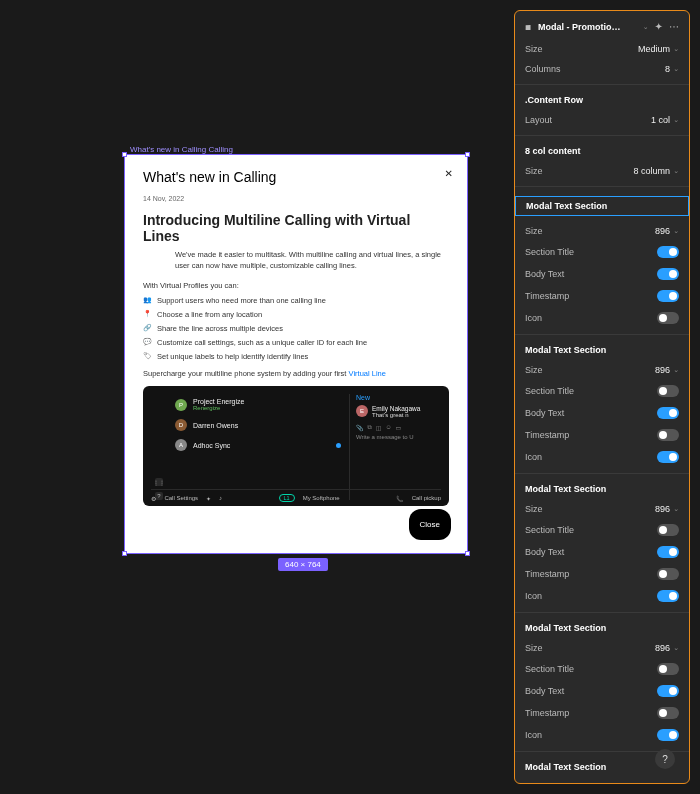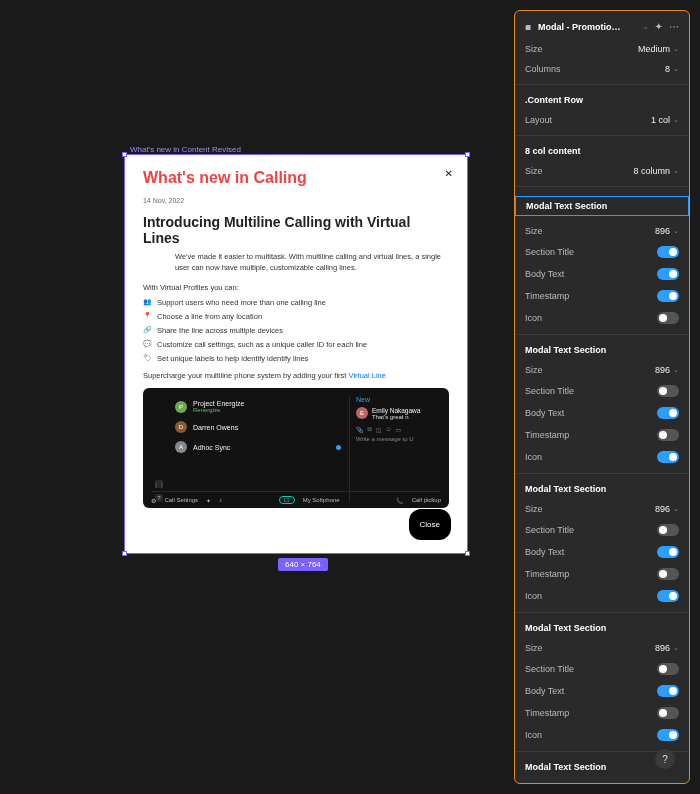--- a/index.html
+++ b/index.html
@@ -5,21 +5,21 @@
 * { box-sizing: border-box; margin: 0; padding: 0; font-family: -apple-system, BlinkMacSystemFont, "Segoe UI", Arial, sans-serif; }
 body { background: #1a1a1a; width: 700px; height: 794px; overflow: hidden; position: relative; }
 
 .canvas-area { position: absolute; left: 0; top: 0; width: 518px; height: 794px; background: #1a1a1a; }
 .frame-label { position: absolute; top: 145px; left: 130px; font-size: 8px; color: #9f8fff; }
 .modal-frame { position: absolute; top: 154px; left: 124px; width: 344px; height: 400px; border: 1px solid #7b61ff; background: #fff; }
 .handle { position: absolute; width: 5px; height: 5px; background: #fff; border: 1px solid #7b61ff; }
 .handle.tl { top: -3px; left: -3px; } .handle.tr { top: -3px; right: -3px; }
 .handle.bl { bottom: -3px; left: -3px; } .handle.br { bottom: -3px; right: -3px; }
 .modal-body { position: absolute; inset: 0; padding: 14px 18px; overflow: hidden; }
-.modal-title { font-size: 16px; font-weight: 700; color: #ef4444; }
+.modal-title { font-size: 14px; font-weight: 400; color: #000000; }
 .modal-close { position: absolute; top: 13px; right: 14px; font-size: 10px; color: #222; }
 .modal-date { font-size: 7px; color: #666; margin-top: 10px; }
 .modal-subtitle { font-size: 14px; font-weight: 700; color: #222; margin-top: 10px; }
 .modal-para { font-size: 7.5px; color: #333; margin-top: 6px; line-height: 1.4; margin-left: 32px; }
 .modal-lead { font-size: 7.5px; color: #333; margin-top: 10px; }
 .feat-list { margin-top: 6px; }
 .feat-item { display: flex; align-items: flex-start; gap: 6px; margin-bottom: 5px; }
 .feat-ico { width: 8px; font-size: 7px; color: #555; text-align: center; }
 .feat-txt { font-size: 7.5px; color: #333; }
 .modal-cta { font-size: 7.5px; color: #333; margin-top: 8px; }
@@ -75,21 +75,21 @@
 .toggle .knob { position: absolute; width: 8px; height: 8px; border-radius: 50%; background: #fff; top: 2px; }
 .toggle.on .knob { right: 2px; }
 .toggle.off .knob { left: 2px; }
 
 .help-btn { position: absolute; bottom: 14px; right: 14px; width: 20px; height: 20px; border-radius: 50%; background: #3a3a3a; color: #ddd; font-size: 10px; display: flex; align-items: center; justify-content: center; }
 </style>
 </head>
 <body>
 
 <div class="canvas-area">
-  <div class="frame-label">What's new in Content Revised</div>
+  <div class="frame-label">What's new in Calling Calling</div>
 
   <div class="modal-frame">
     <div class="handle tl"></div>
     <div class="handle tr"></div>
     <div class="handle bl"></div>
     <div class="handle br"></div>
 
     <div class="modal-body">
       <div class="modal-title">What's new in Calling</div>
       <div class="modal-close">✕</div>

